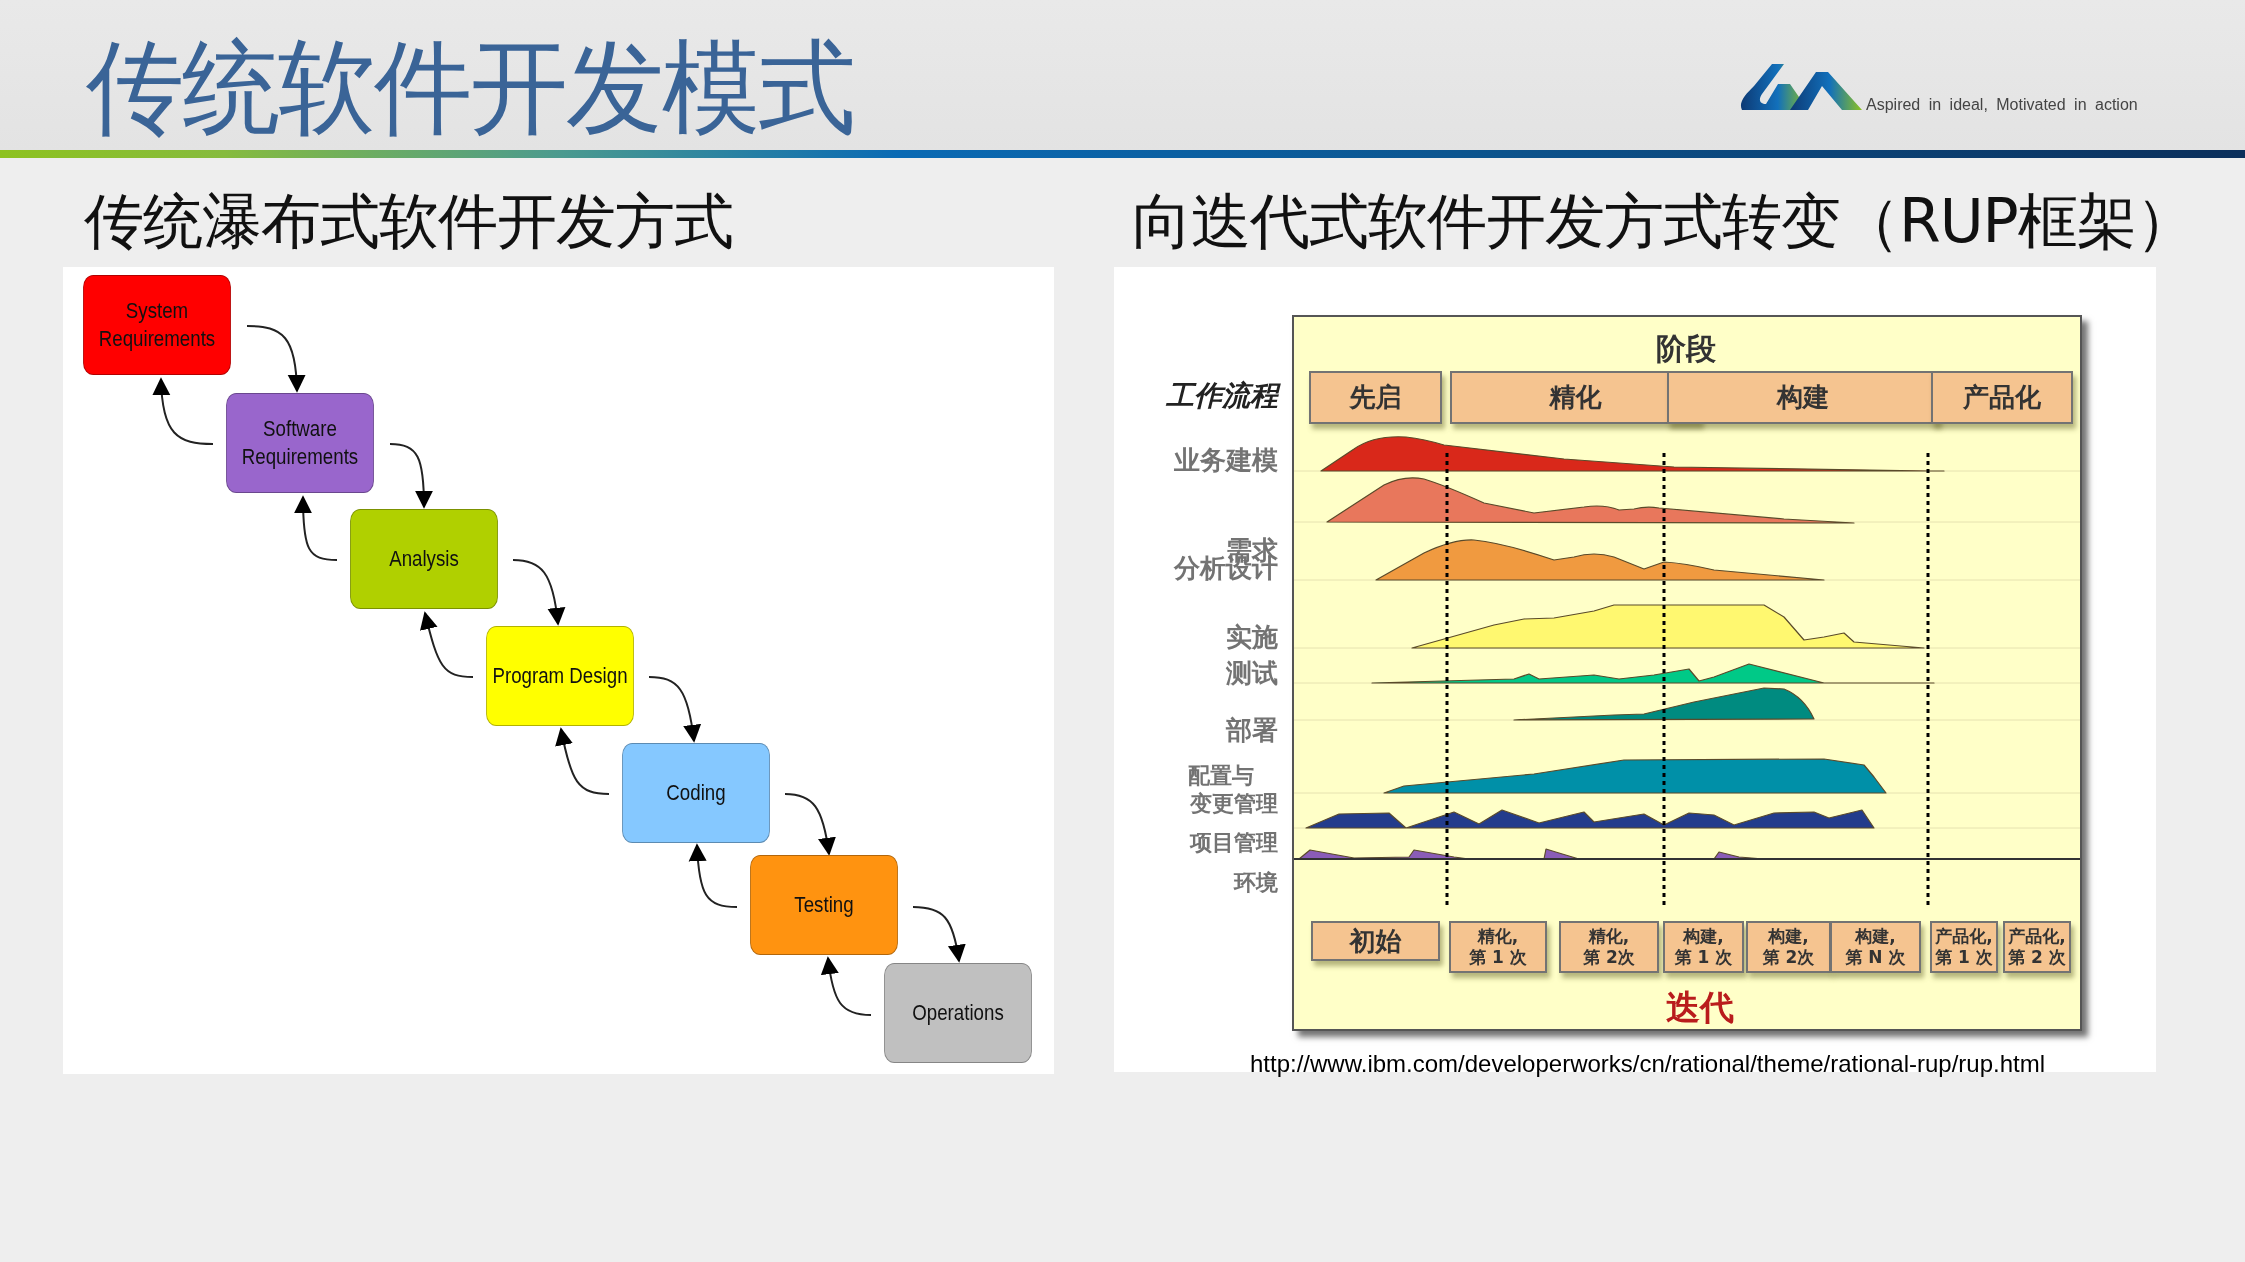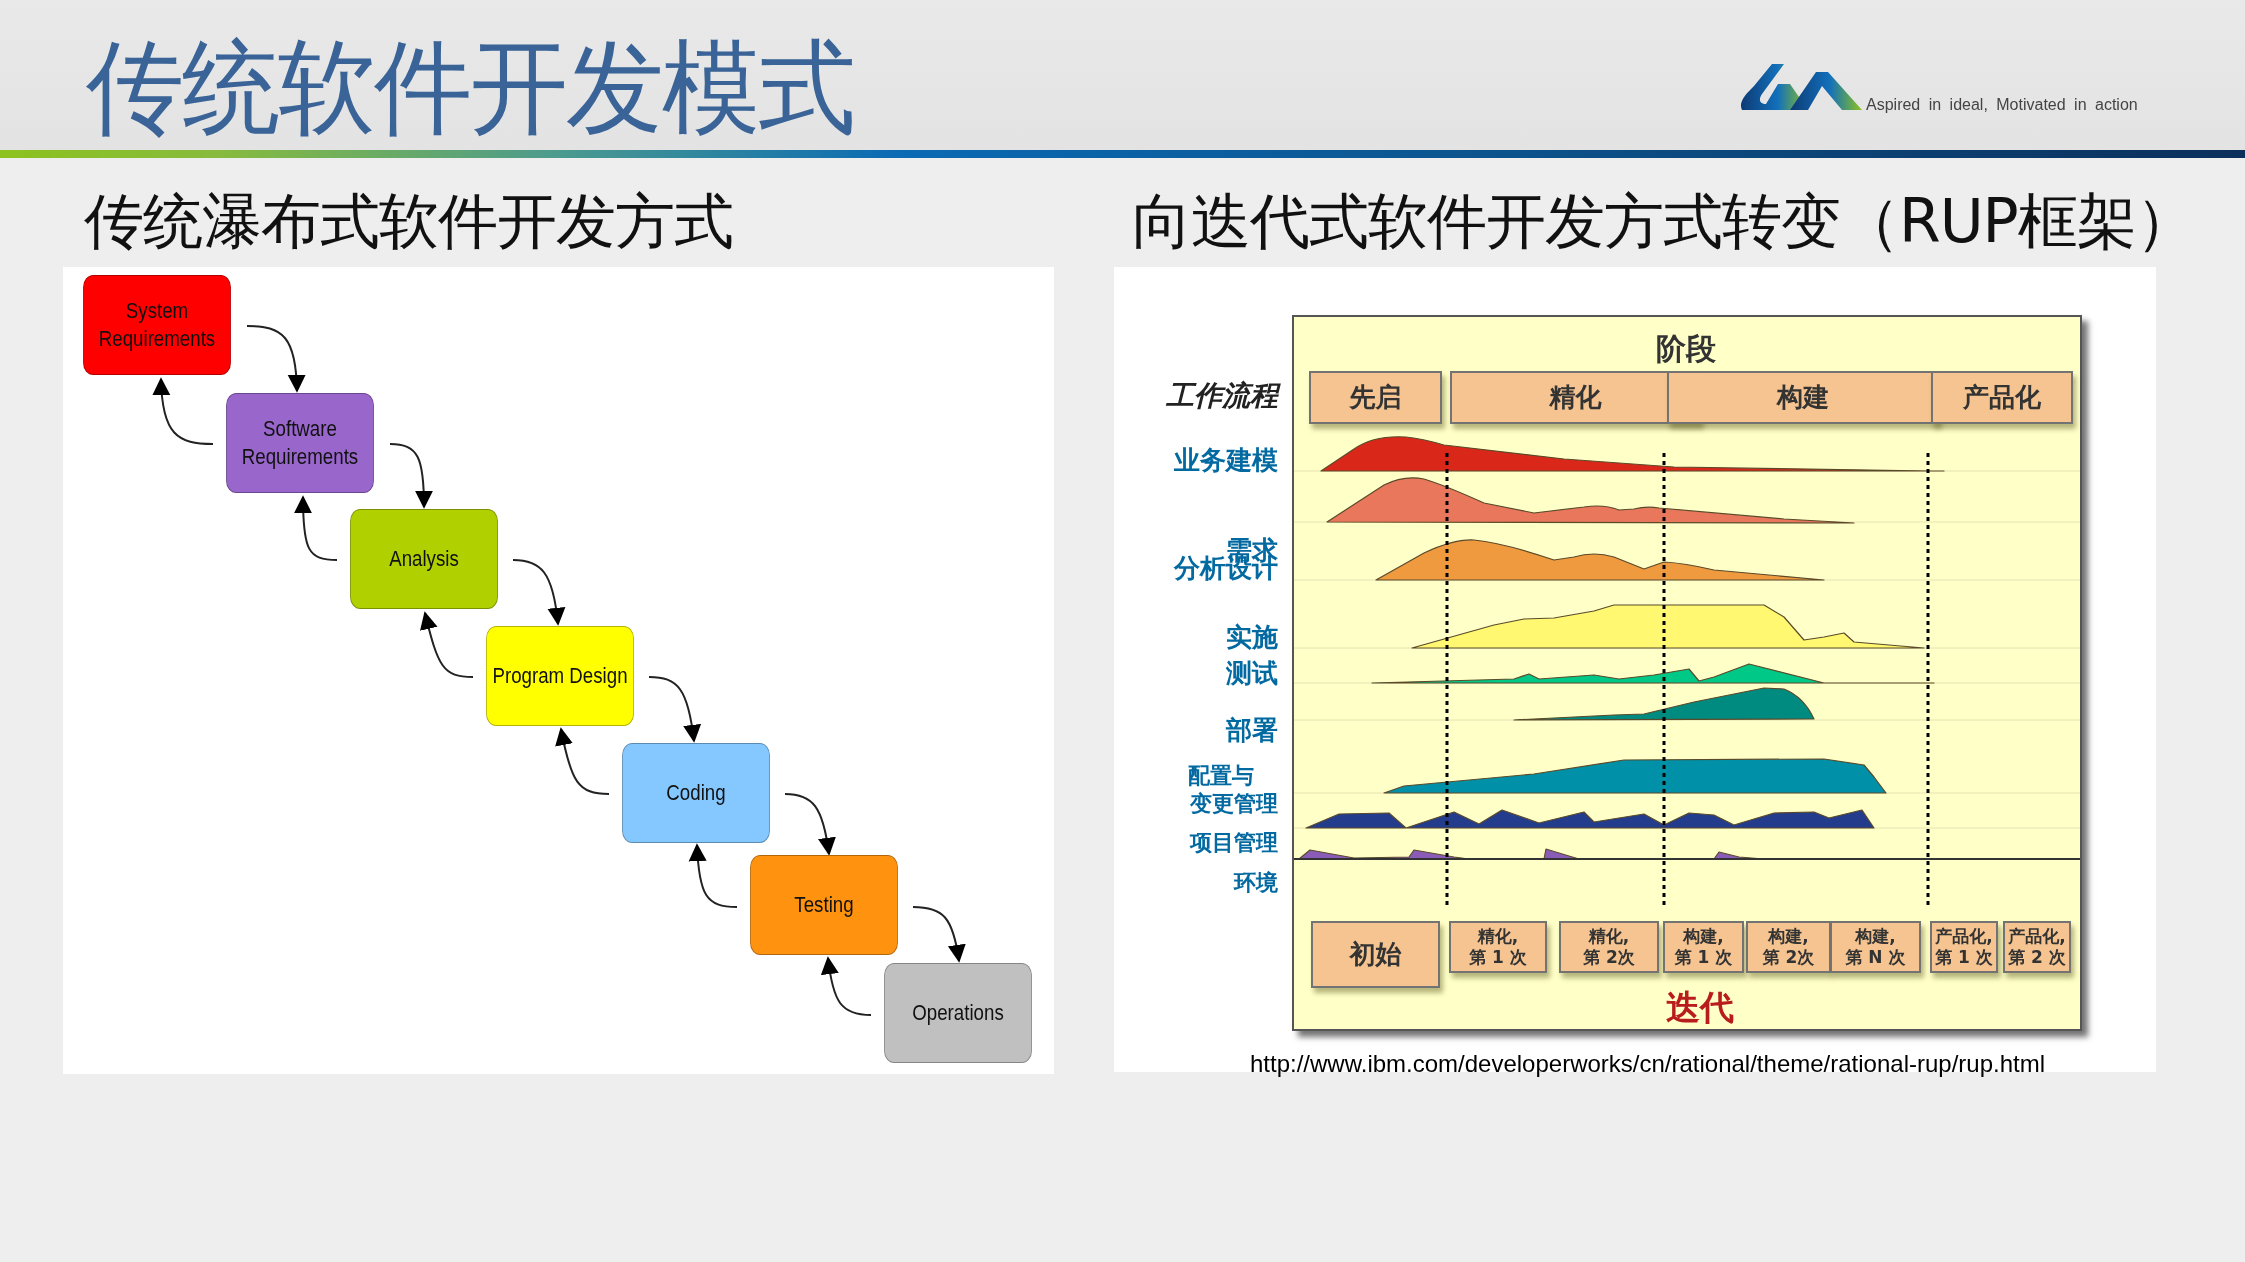--- a/index.html
+++ b/index.html
@@ -63,21 +63,21 @@
   .phase-box, .iter-box {
     position:absolute; background:#f5c490; border:2px solid #737373; box-sizing:border-box;
     display:flex; align-items:center; justify-content:center; text-align:center;
     color:#333; font-weight:bold;
     box-shadow:3px 5px 5px rgba(90,90,30,0.45);
   }
   .phase-box { font-size:26px; }
   .iter-box { font-size:17px; line-height:21px; }
   .iter-box.big { font-size:26px; }
   .wf-label {
-    position:absolute; right:0; font-size:26px; color:#0369a1; font-weight:bold;
+    position:absolute; right:0; font-size:26px; color:#737373; font-weight:bold;
     text-align:right; white-space:nowrap;
   }
   .wf-label.small { font-size:22px; line-height:28px; }
   .wf-label.heading { font-size:28px; font-style:italic; color:#222; }
   .rup-iter-title { position:absolute; font-size:34px; font-weight:bold; color:#b91c1c; }
   .rup-url {
     position:absolute; left:1250px; top:1050px;
     font-family:"Liberation Sans", sans-serif; font-size:24px; color:#000; white-space:nowrap;
   }
 </style>
@@ -198,21 +198,21 @@
       <line x1="0" y1="542" x2="786" y2="542" stroke="#333" stroke-width="2"></line>
     </g>
 
     <g stroke="#000" stroke-width="3" stroke-dasharray="4 4">
       <line x1="153" y1="136" x2="153" y2="592"></line>
       <line x1="370" y1="136" x2="370" y2="592"></line>
       <line x1="634" y1="136" x2="634" y2="592"></line>
     </g>
   </svg>
 
-  <div class="iter-box big" style="left:17px; top:604px; width:129px; height:67px;">
+  <div class="iter-box big" style="left:17px; top:604px; width:129px; height:40px;">
       <span>初始</span>
     </div>
   <div class="iter-box" style="left:155px; top:604px; width:98px; height:52px;">
       <div><span>精化,</span><br><span>第 1 次</span></div>
     </div>
   <div class="iter-box" style="left:265px; top:604px; width:100px; height:52px;">
       <div><span>精化,</span><br><span>第 2次</span></div>
     </div>
   <div class="iter-box" style="left:369px; top:604px; width:81px; height:52px;">
       <div><span>构建,</span><br><span>第 1 次</span></div>

